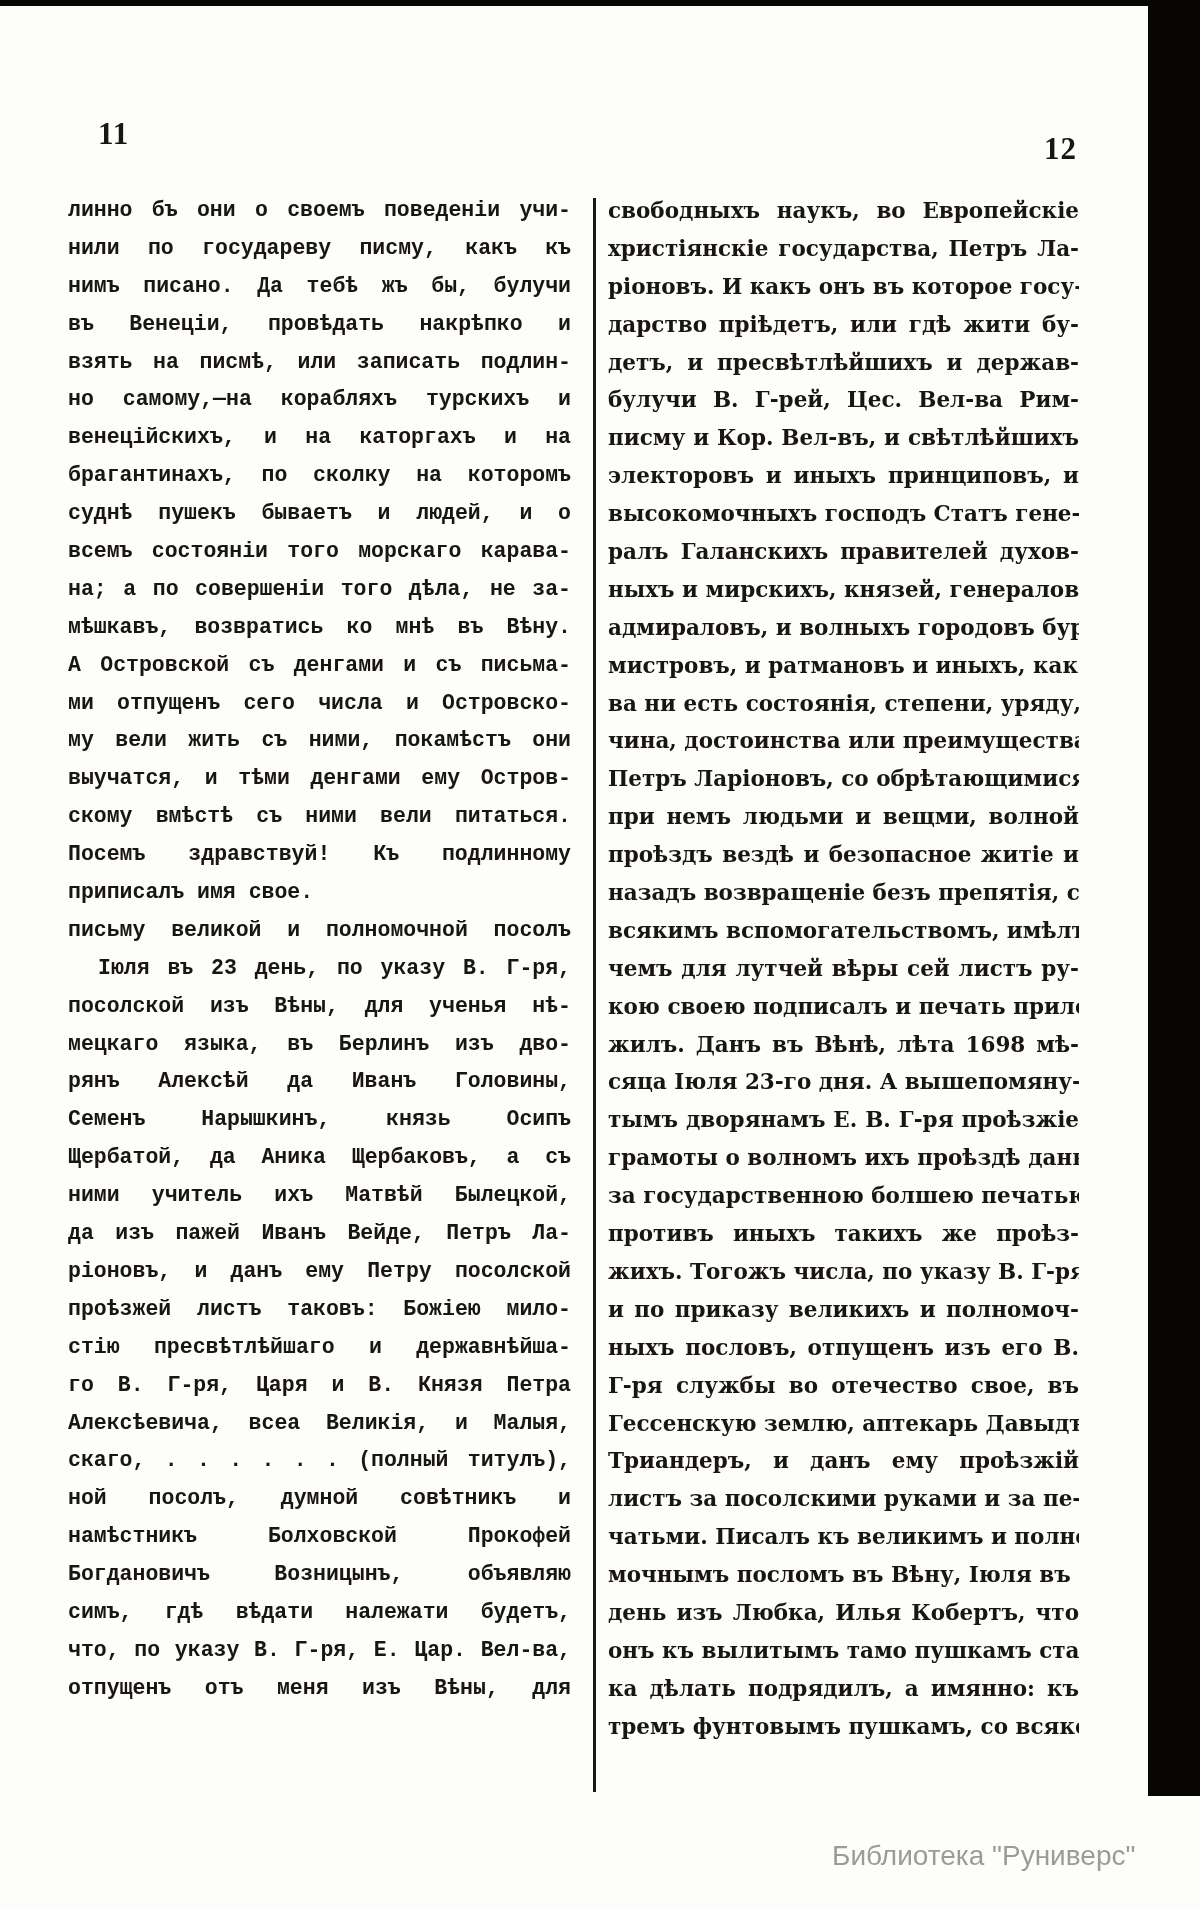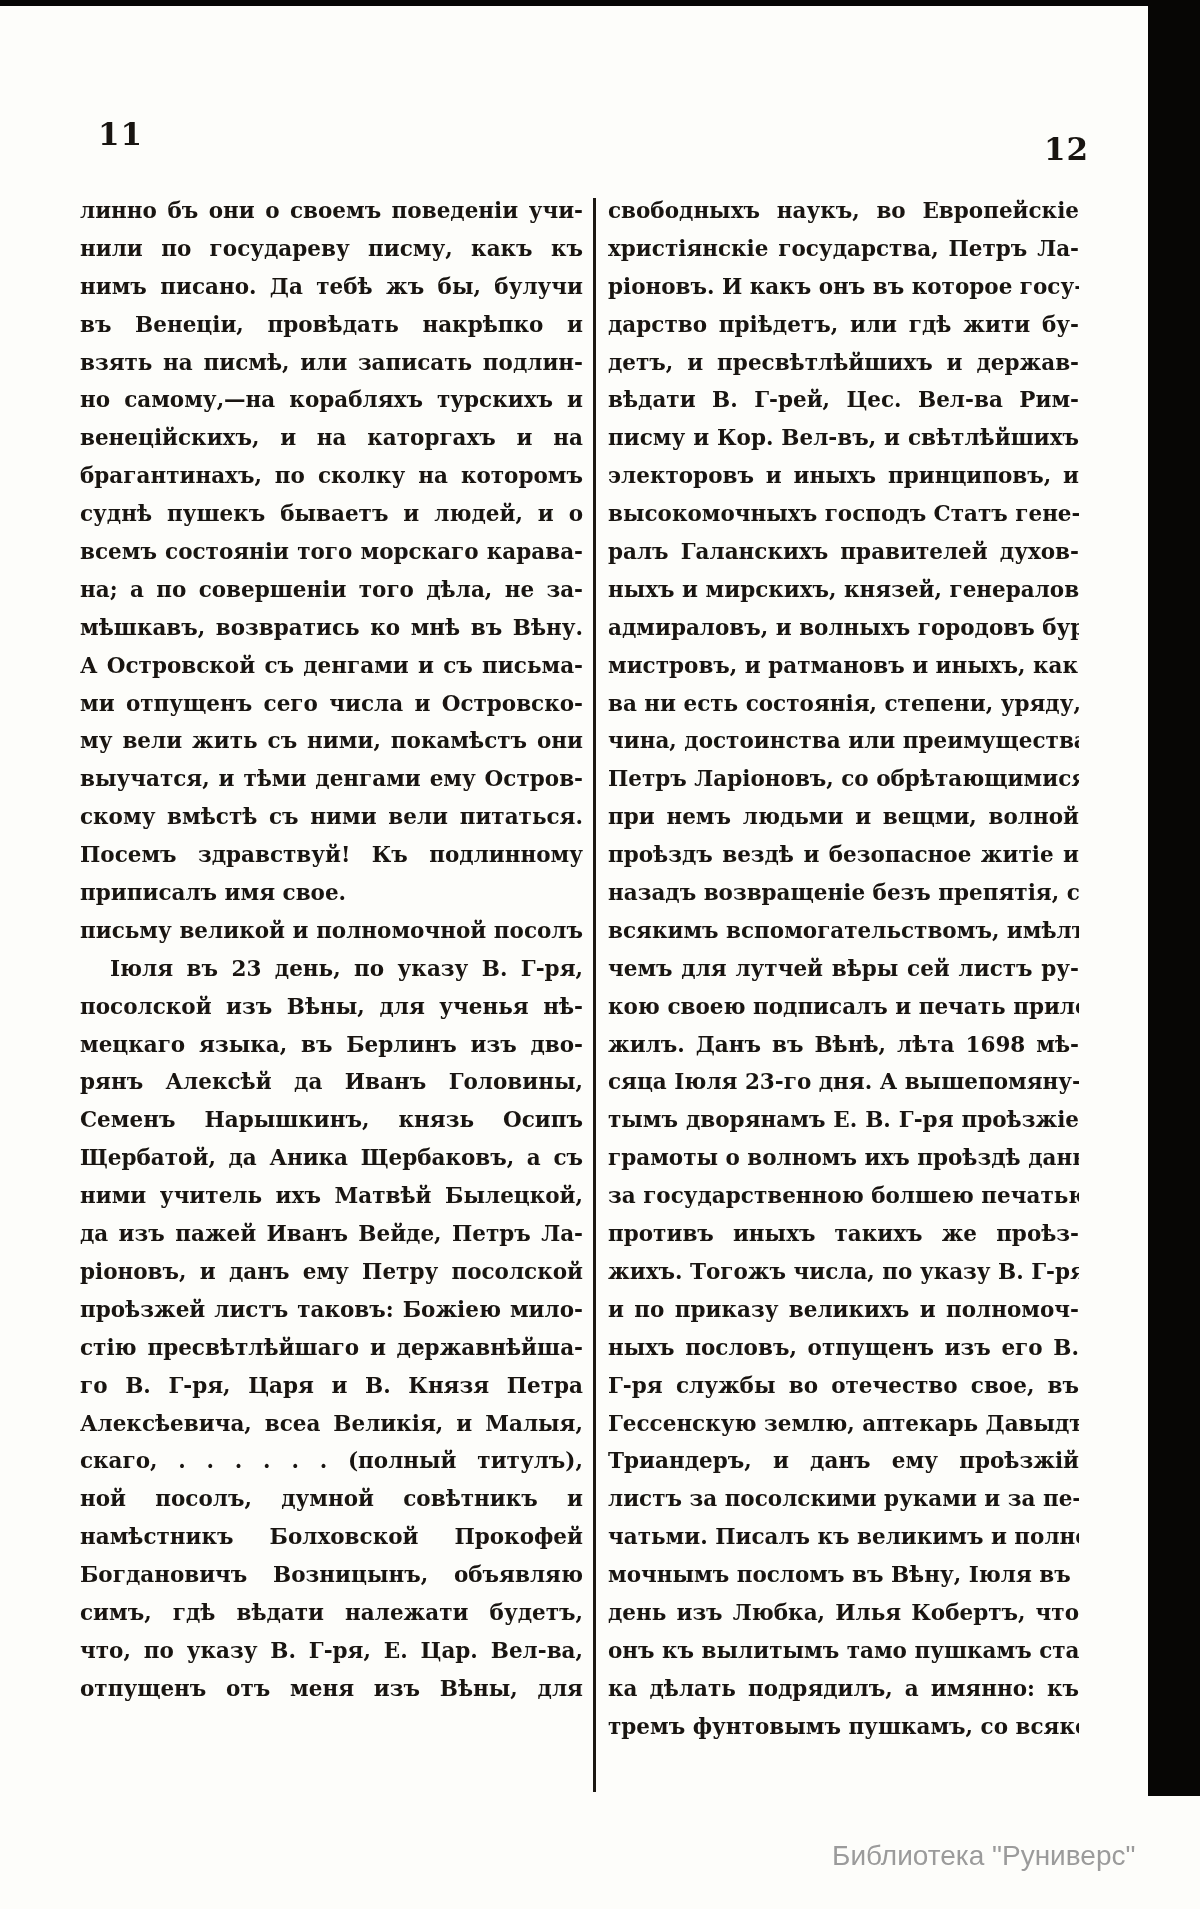--- a/index.html
+++ b/index.html
@@ -22,28 +22,29 @@
   }
   .scan-edge-right {
     position: absolute; left: 1148px; top: 0;
     width: 52px; height: 1796px;
     background: #070605;
   }
   .pagenum {
     position: absolute;
     font-size: 31px; font-weight: 700;
     letter-spacing: 1px;
+    font-family: Liberation Serif, serif;
   }
   .pagenum-left  { left: 98px;  top: 116px; }
   .pagenum-right { left: 1044px; top: 131px; }
   .col {
     position: absolute; top: 192px;
     font-size: 21.5px; font-weight: 700;
   }
-  .col-left  { left: 80px;  width: 503px; }
+  .col-left  { left: 68px;  width: 503px; font-family: Liberation Mono, monospace; }
   .col-right { left: 608px; width: 471px; }
   .divider {
     position: absolute;
     left: 593px; top: 198px;
     width: 3px; height: 1594px;
     background: #1c1813;
   }
   .line {
     height: 37.9px;
     line-height: 37.9px;
@@ -120,21 +121,21 @@
     </div>
 
   <div class="divider"></div>
 
   <div class="col col-right">
       <div class="line">свободныхъ наукъ, во Европейскiе</div>
       <div class="line">христiянскiе государства, Петръ Ла-</div>
       <div class="line">рiоновъ. И какъ онъ въ которое госу-</div>
       <div class="line">дарство прiѣдетъ, или гдѣ жити бу-</div>
       <div class="line">детъ, и пресвѣтлѣйшихъ и держав-</div>
-      <div class="line">вѣдати В. Г-рей, Цес. Вел-ва Рим-</div>
+      <div class="line">булучи В. Г-рей, Цес. Вел-ва Рим-</div>
       <div class="line">писму и Кор. Вел-въ, и свѣтлѣйшихъ</div>
       <div class="line">электоровъ и иныхъ принциповъ, и</div>
       <div class="line">высокомочныхъ господъ Статъ гене-</div>
       <div class="line">ралъ Галанскихъ правителей духов-</div>
       <div class="line">ныхъ и мирскихъ, князей, генераловъ и</div>
       <div class="line">адмираловъ, и волныхъ городовъ бур-</div>
       <div class="line">мистровъ, и ратмановъ и иныхъ, како-</div>
       <div class="line">ва ни есть состоянiя, степени, уряду,</div>
       <div class="line">чина, достоинства или преимущества,</div>
       <div class="line">Петръ Ларiоновъ, со обрѣтающимися</div>

